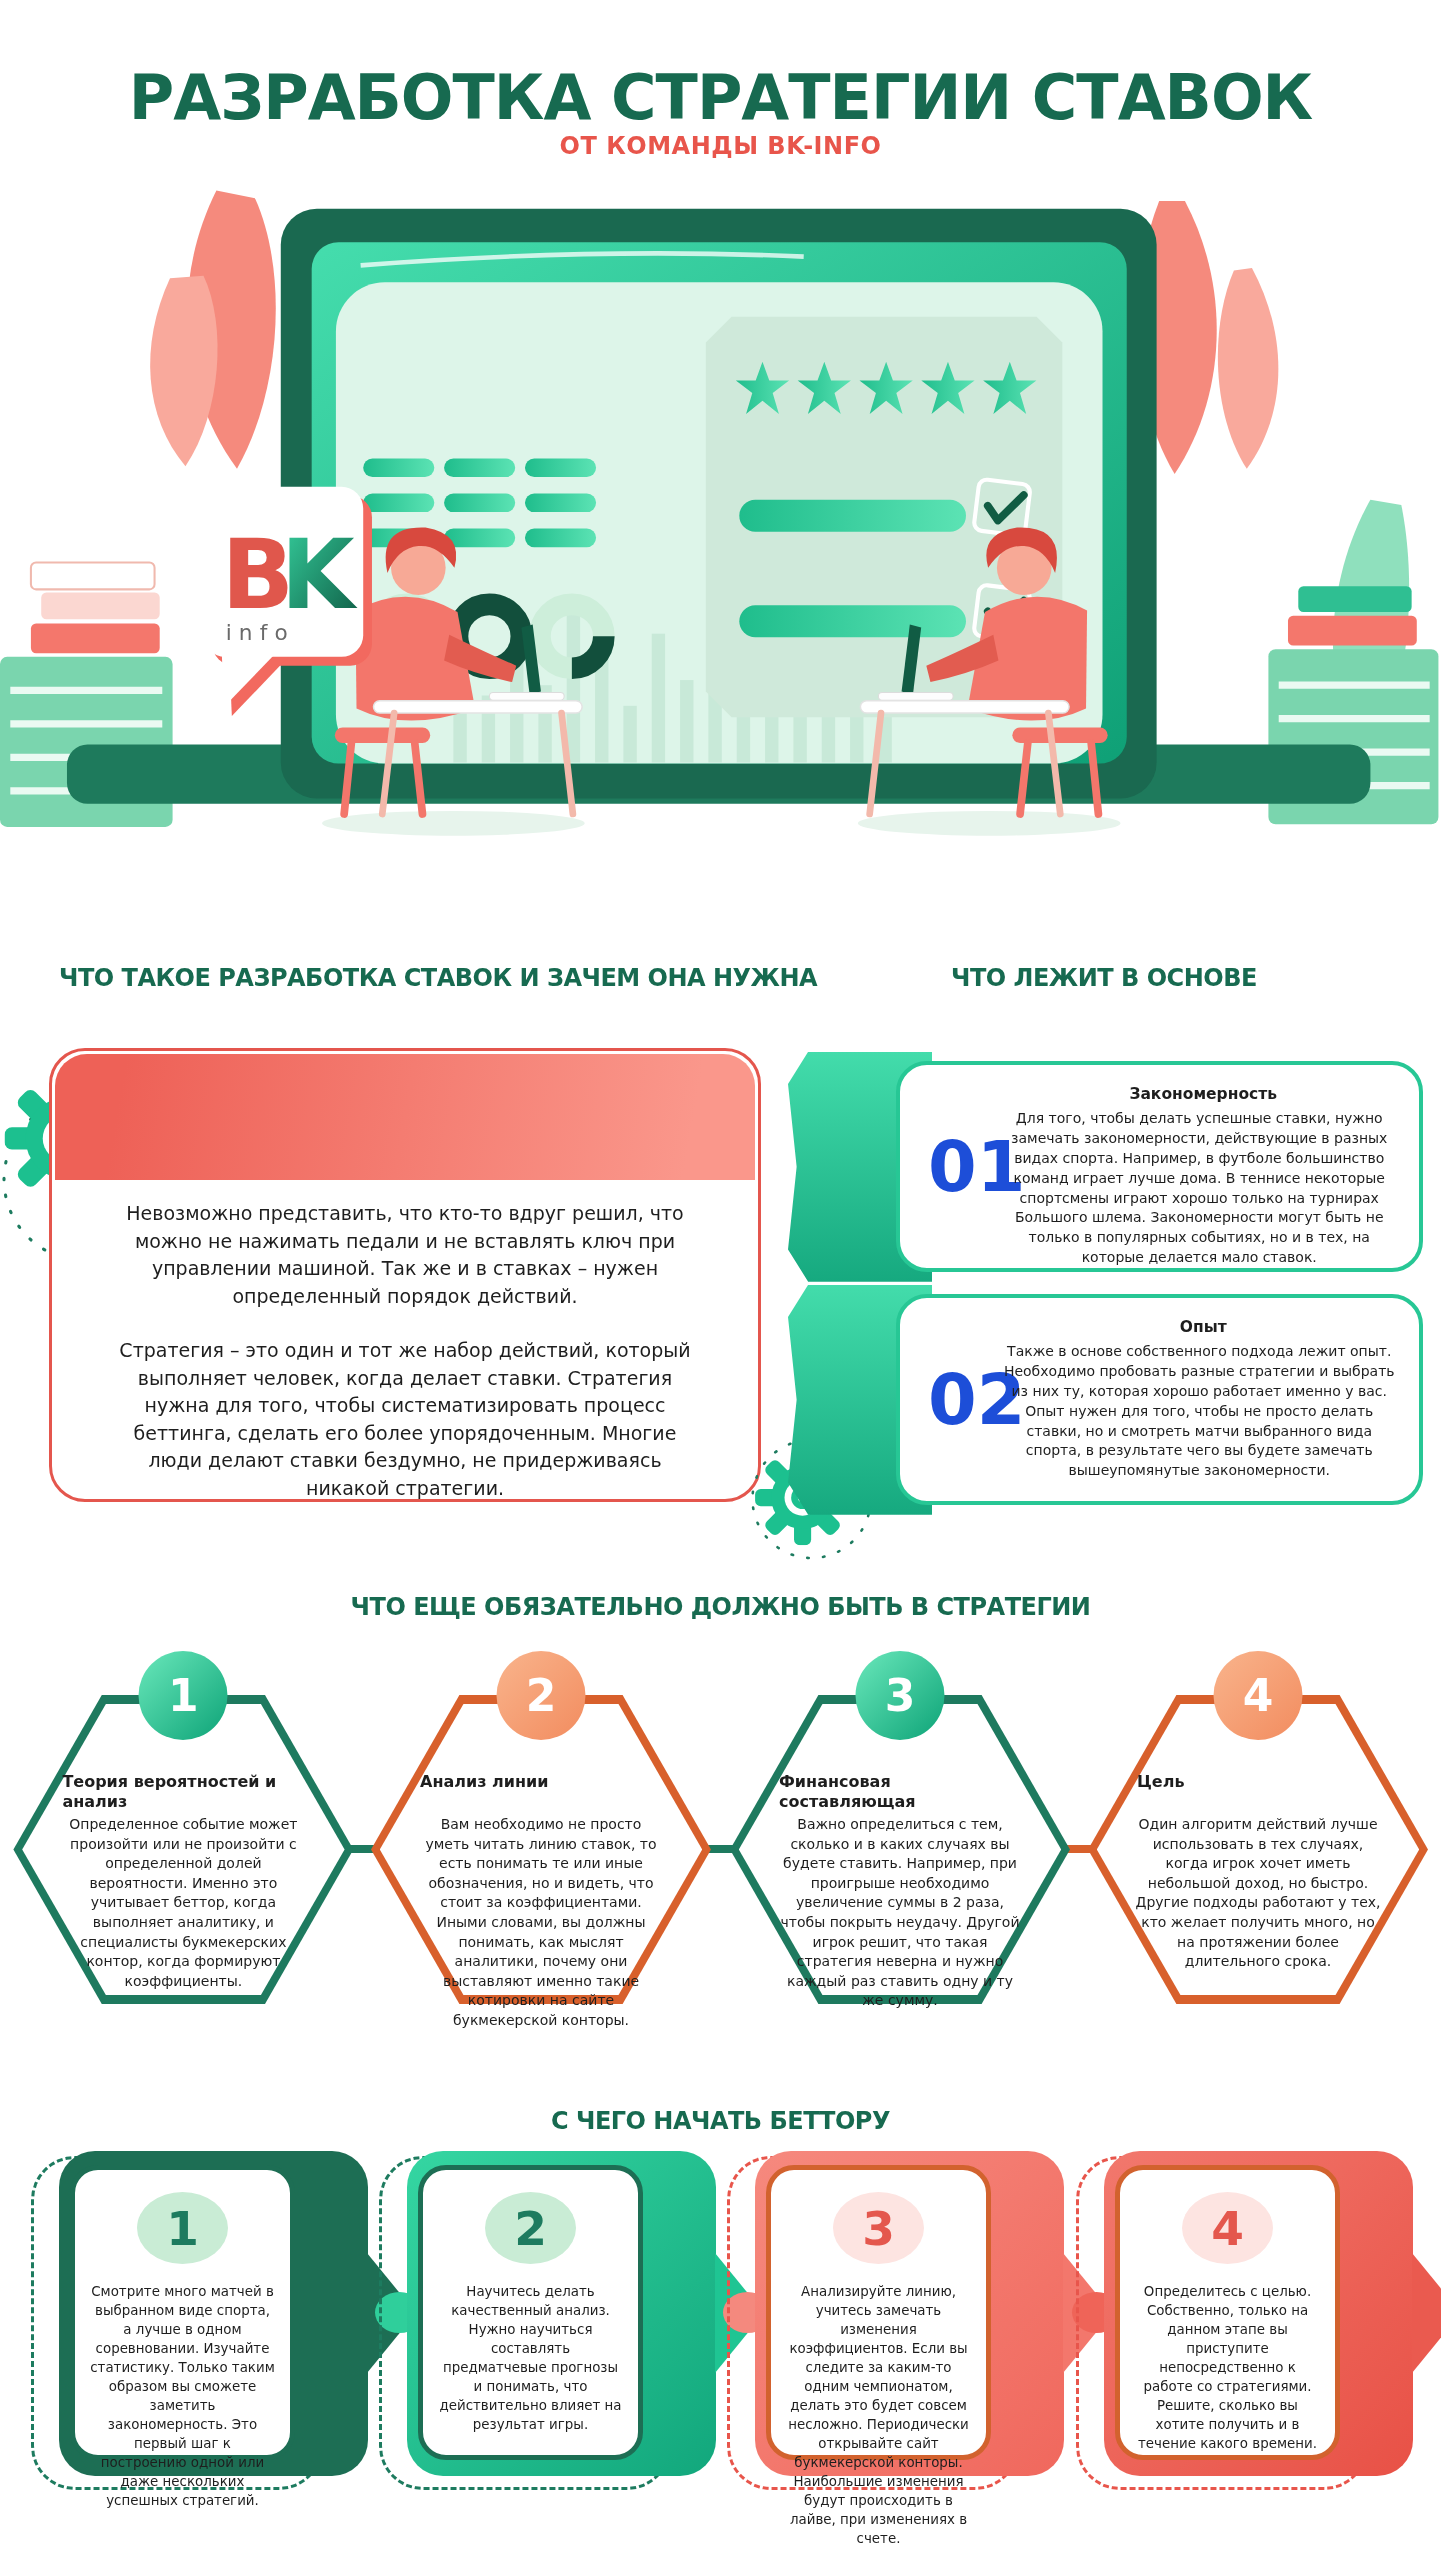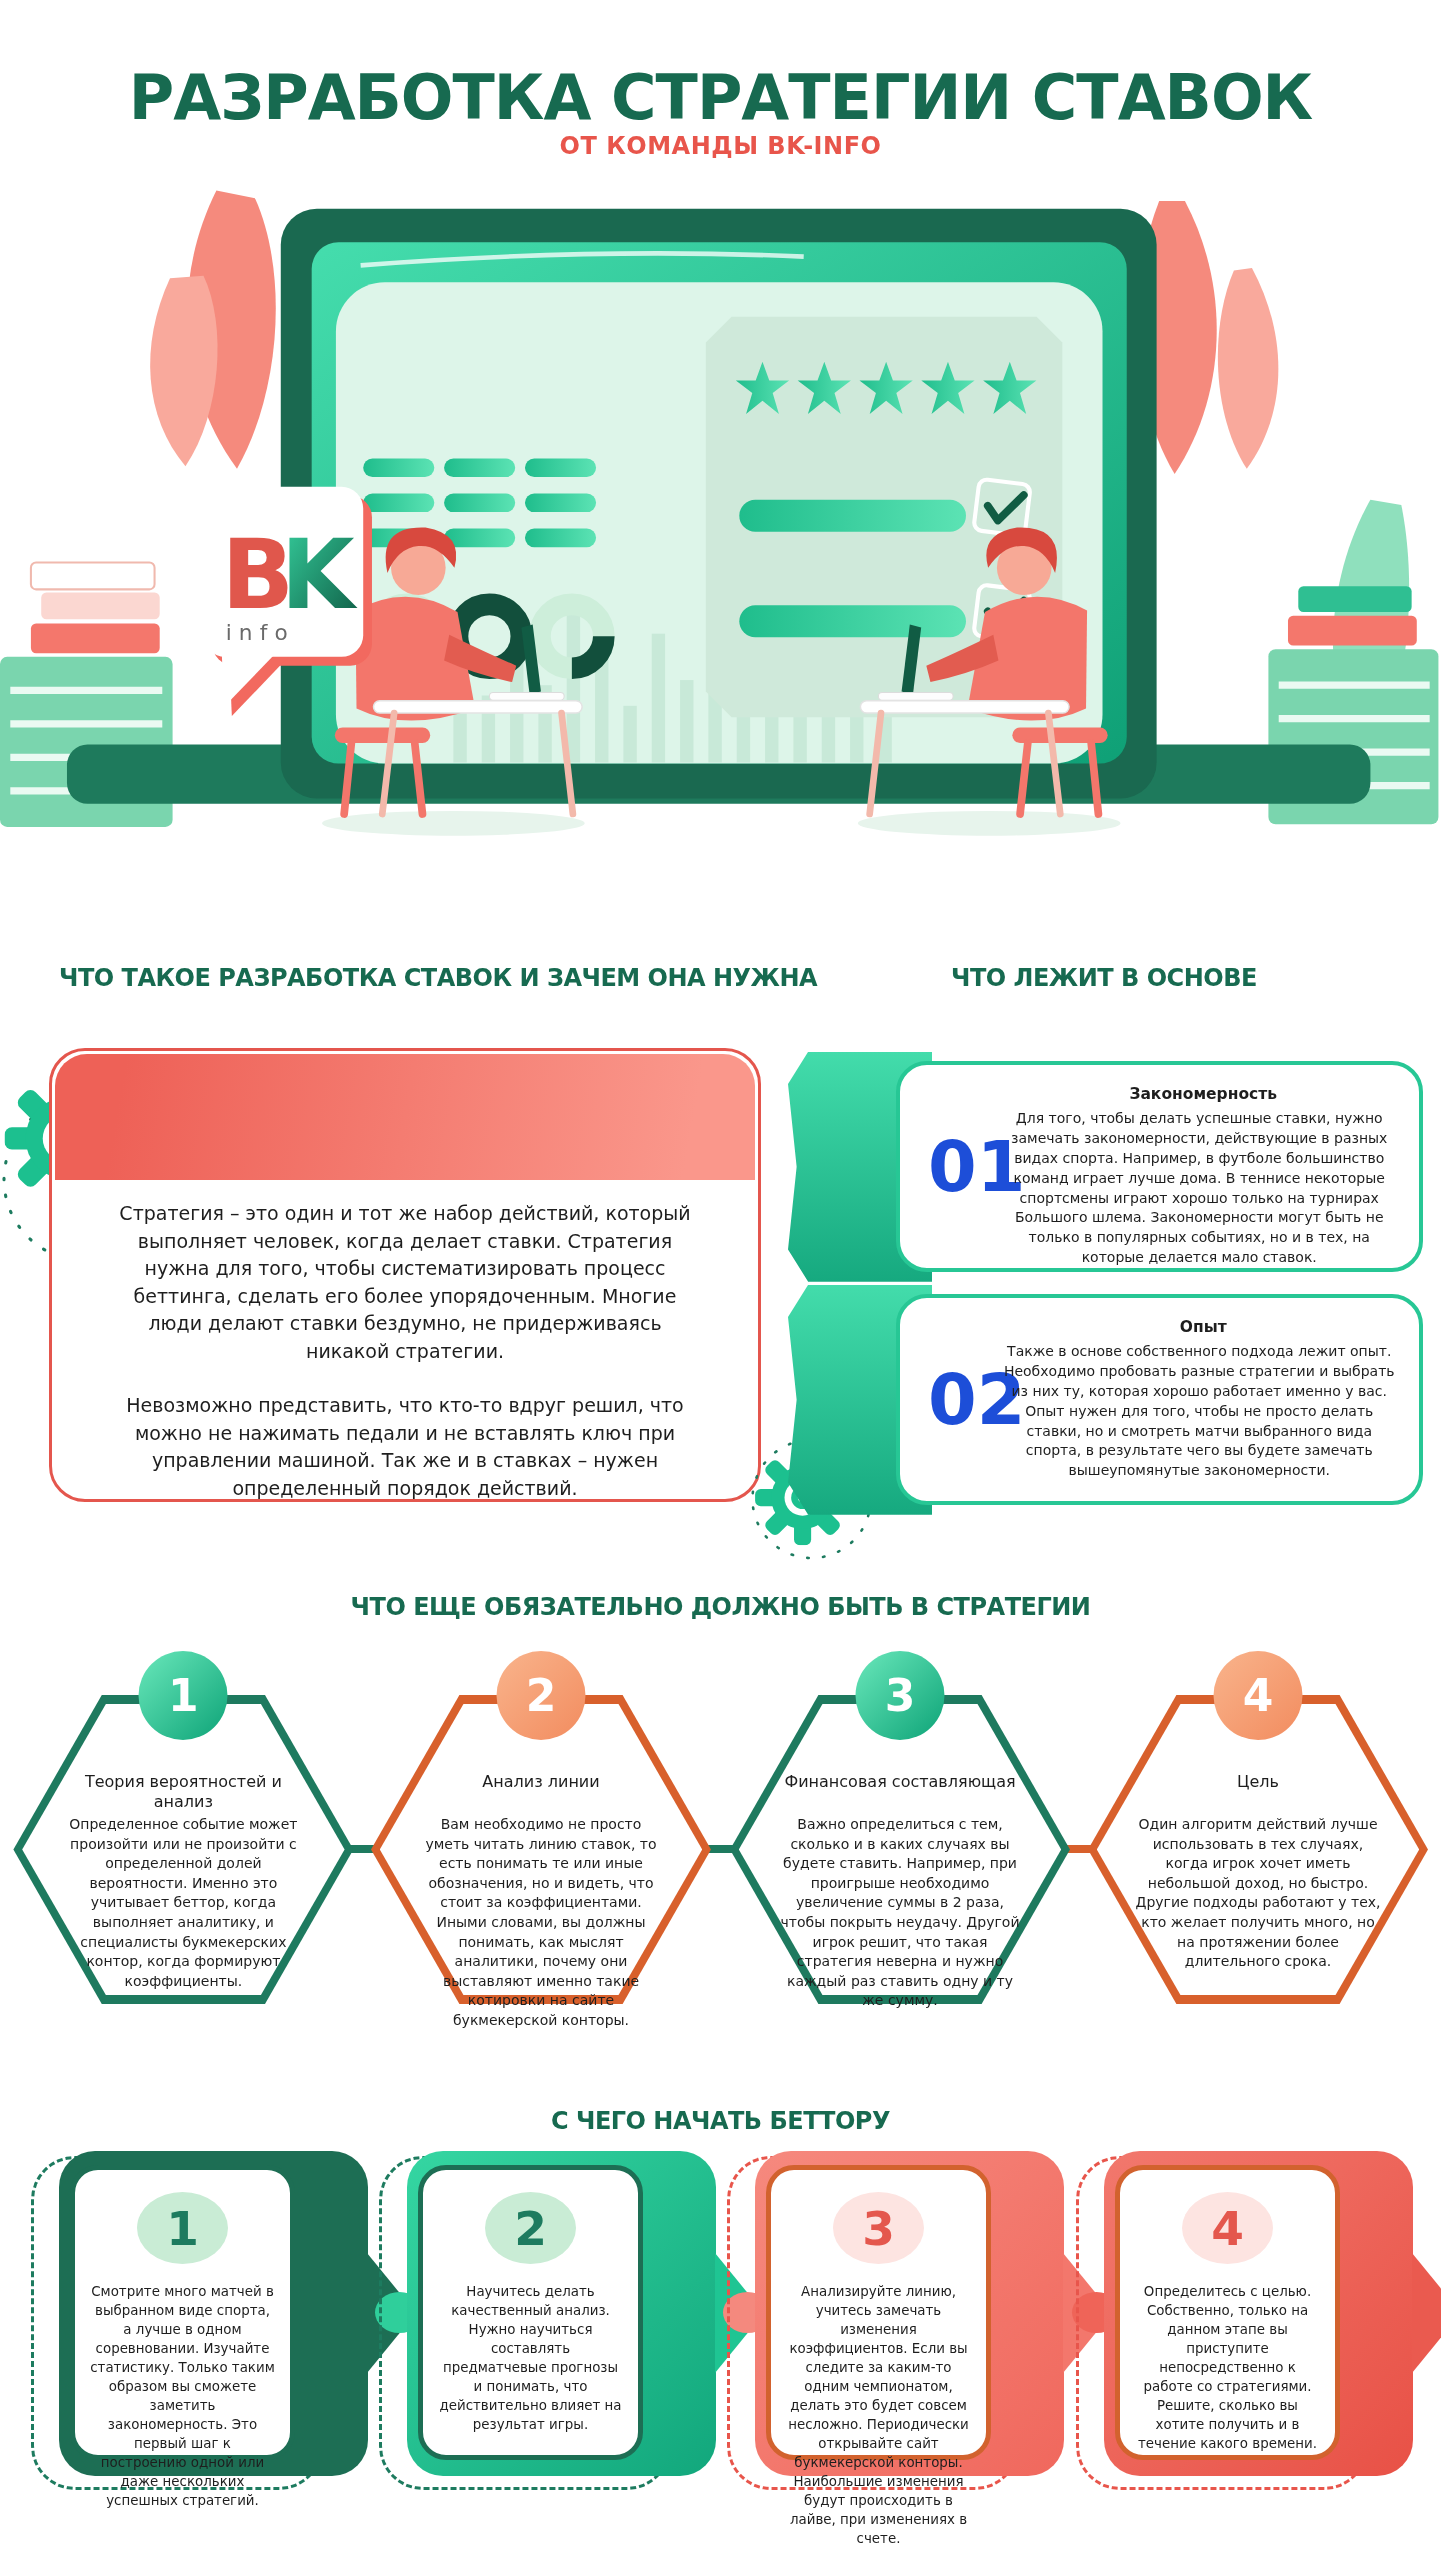--- a/index.html
+++ b/index.html
@@ -28,21 +28,21 @@
   .basis .bt{position:absolute;left:108px;right:20.6px;top:19.6px;text-align:center;font-size:15.5px;font-weight:bold;}
   .basis .bb{position:absolute;left:98px;right:18.5px;top:44px;text-align:center;font-size:14px;line-height:1.42;}
   
   .hex{width:340px;height:397px;top:1651px;}
   .hex .shape{position:absolute;top:44px;left:0;width:340px;height:309px;
               clip-path:polygon(26% 0,74% 0,100% 50%,74% 100%,26% 100%,0 50%);}
   .hex .shape .in{position:absolute;left:8.8px;top:8.8px;right:8.8px;bottom:8.8px;background:#fff;
               clip-path:polygon(26% 0,74% 0,100% 50%,74% 100%,26% 100%,0 50%);}
   .hex .circ{position:absolute;left:50%;top:0;transform:translateX(-50%);width:89px;height:89px;border-radius:50%;
              display:flex;align-items:center;justify-content:center;font-size:44px;font-weight:bold;color:#fff;}
-  .hex .ht{position:absolute;left:49px;right:49px;top:121px;text-align:center;font-weight:normal;font-size:16px;line-height:1.25;}
+  .hex .ht{position:absolute;left:49px;right:49px;top:121px;font-weight:bold;font-size:16px;line-height:1.25;}
   .hex .hb{position:absolute;left:47px;right:47px;top:164px;text-align:center;font-size:14px;line-height:1.4;}
   .hex-conn{top:1845px;height:8.2px;width:37px;border-radius:4.1px;}
   
   .step{width:392px;height:371px;top:2151px;}
   .step .dash{position:absolute;left:0;top:5.2px;width:286px;height:328px;border-radius:44px;}
   .step .outer{position:absolute;left:28px;top:0;width:309px;height:325px;border-radius:36px;}
   .step .arrow{position:absolute;left:336px;top:102px;width:0;height:0;
                border-top:60px solid transparent;border-bottom:60px solid transparent;}
   .step .inner{position:absolute;left:39px;top:14.4px;width:225px;height:295px;background:#fff;border-radius:28px;box-sizing:border-box;}
   .step .num{position:absolute;left:106px;top:41px;width:91px;height:72px;border-radius:50%;
@@ -218,22 +218,22 @@
   <div class="abs h-sec" style="left:951px;top:964px">ЧТО ЛЕЖИТ В ОСНОВЕ</div>
 
   <svg class="abs" style="left:-15.5px;top:1030px" width="185" height="299" viewBox="0 0 360 580">
     <circle cx="195" cy="290" r="158" fill="none" stroke="#1d7b5f" stroke-width="6" stroke-dasharray="3 30" stroke-linecap="round"></circle>
     <use href="#gear" x="38" y="90" width="240" height="240" style="color:#1cc08f"></use>
   </svg>
 
   <div class="abs red-card">
     <div class="hdr"></div>
     <div class="txt">
+      <p>Невозможно представить, что кто-то вдруг решил, что можно не нажимать педали и не вставлять ключ при управлении машиной. Так же и в ставках – нужен определенный порядок действий.</p>
       <p>Стратегия – это один и тот же набор действий, который выполняет человек, когда делает ставки. Стратегия нужна для того, чтобы систематизировать процесс беттинга, сделать его более упорядоченным. Многие люди делают ставки бездумно, не придерживаясь никакой стратегии.</p>
-      <p>Невозможно представить, что кто-то вдруг решил, что можно не нажимать педали и не вставлять ключ при управлении машиной. Так же и в ставках – нужен определенный порядок действий.</p>
     </div>
   </div>
 
   <svg class="abs" style="left:737px;top:1427px" width="144" height="149" viewBox="0 0 280 290">
     <circle cx="145" cy="140" r="115" fill="none" stroke="#1d7b5f" stroke-width="5" stroke-dasharray="3 28" stroke-linecap="round"></circle>
     <use href="#gear" x="35" y="45" width="185" height="185" style="color:#1cc08f"></use>
   </svg>
 
   <div class="abs basis" style="top:1061px">
     <div class="band"></div>

